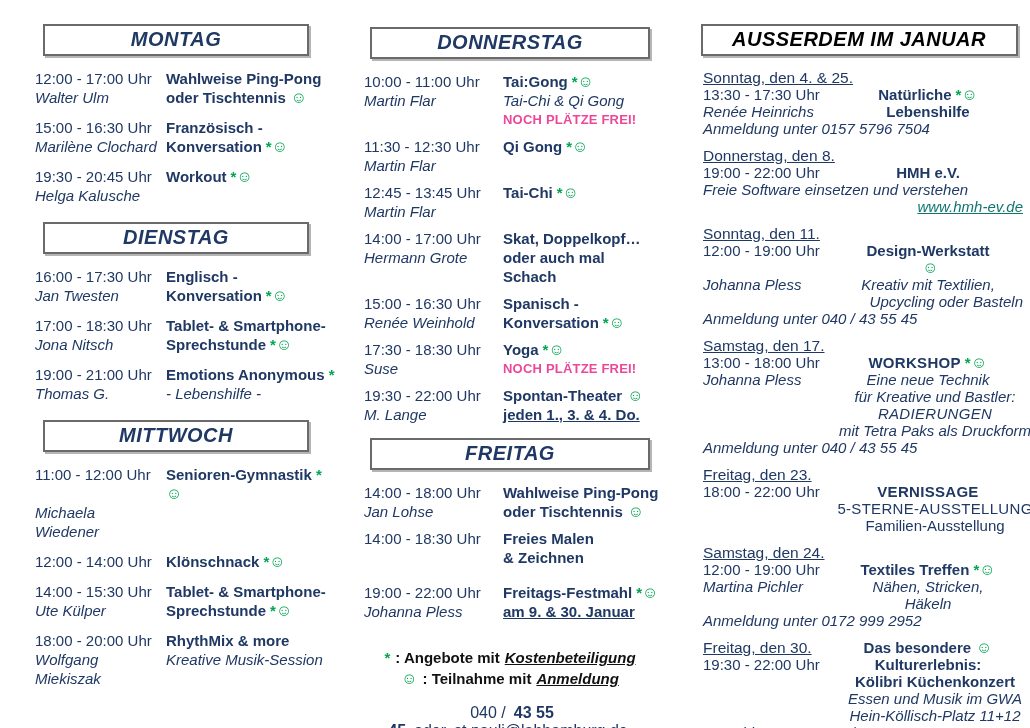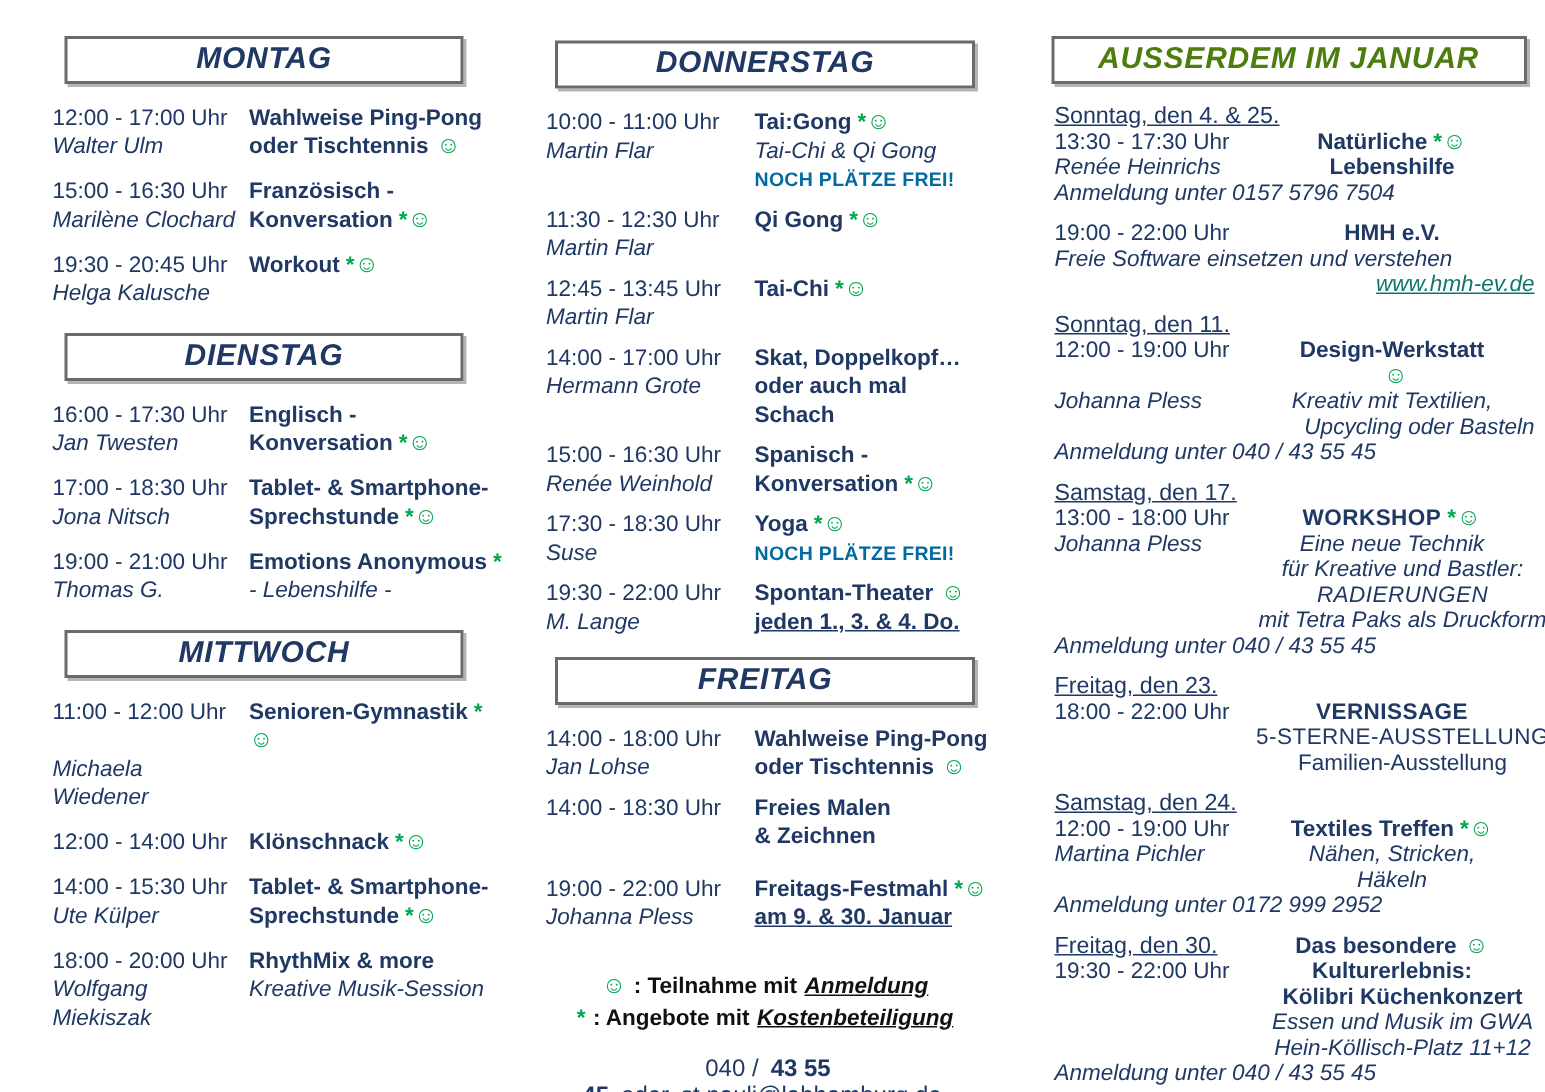--- a/index.html
+++ b/index.html
@@ -10,37 +10,37 @@
   #col-left{left:15px;width:322px;}
   #col-mid{left:358px;width:304px;}
   #col-right{left:695px;width:328px;}
 
   
   .daybox{border:2px solid #6a6a6a;box-shadow:2px 2px 0 #b5b5b5;background:#fff;
           text-align:center;font-weight:bold;font-style:italic;font-size:20px;
           letter-spacing:.5px;padding:2px 0 3px 0;margin:0 auto 13px auto;}
   #col-left .daybox{width:262px;}
   #col-mid .daybox{width:276px;}
-  #col-right .daybox{width:313px;color:#4d7c0f;}
+  #col-right .daybox{width:313px;color:#000000;}
   .mt-first{margin-top:24px !important;}
   .mt-sec{margin-top:17px !important;}
 
   
   .evwrap{padding-left:20px;}
   #col-mid .evwrap{padding-left:6px;}
   .ev{display:grid;column-gap:6px;margin-bottom:11px;}
   #col-left .ev{grid-template-columns:125px 1fr;}
   #col-mid .ev{grid-template-columns:133px 1fr;margin-bottom:8px;}
   .ev>div{line-height:19px;}
   .t{white-space:nowrap;}
   .p{font-style:italic;}
   .ti{font-weight:bold;}
   .it{font-style:italic;font-weight:normal;}
   .bu{font-weight:bold;text-decoration:underline;}
-  .note{color:#0369a1;font-weight:bold;font-size:13px;line-height:16px;letter-spacing:.2px;}
+  .note{color:#ec4899;font-weight:bold;font-size:13px;line-height:16px;letter-spacing:.2px;}
   .star{color:#00A651;font-weight:bold;margin-left:4px;}
   .sm{color:#00A651;font-weight:bold;font-size:16px;}
   .sm.gap{margin-left:5px;}
 
   
   .legend{margin-top:26px;text-align:center;color:#111111;font-weight:bold;line-height:21px;}
   .lg-t{margin-left:5px;}
   .lg-term{margin-left:5px;font-style:italic;text-decoration:underline;}
   .contact{margin-top:15px;text-align:center;font-size:16px;}
   .contact .sp{margin:0 4px;}
@@ -204,22 +204,22 @@
       </div>
       <div class="ev" style="margin-top:16px">
         <div class="t">19:00 - 22:00 Uhr</div>
         <div class="ti"><span>Freitags-Festmahl</span><span class="star">*</span><span class="sm">☺</span></div>
         <div class="p">Johanna Pless</div>
         <div class="bu">am 9. &amp; 30. Januar</div>
       </div>
     </div>
 
     <div class="legend">
+      <div><span class="star" style="margin-left:0">*</span><span class="lg-t">: Angebote mit</span><span class="lg-term">Kostenbeteiligung</span></div>
       <div><span class="sm">☺</span><span class="lg-t">: Teilnahme mit</span><span class="lg-term">Anmeldung</span></div>
-      <div><span class="star" style="margin-left:0">*</span><span class="lg-t">: Angebote mit</span><span class="lg-term">Kostenbeteiligung</span></div>
     </div>
 
     <div class="contact">
       <span class="sp">040 /</span><b class="sp">43 55 45</b><span class="sp">oder</span><a class="email sp">st.pauli@labhamburg.de</a>
     </div>
 
   </div>
 
   <div class="col" id="col-right">
 
@@ -234,20 +234,21 @@
           <span class="rc ti"><span>Natürliche</span><span class="star">*</span><span class="sm">☺</span></span>
         </div>
         <div class="rrow">
           <span class="p">Renée Heinrichs</span>
           <span class="rc ti">Lebenshilfe</span>
         </div>
         <div class="it full">Anmeldung unter 0157 5796 7504</div>
       </div>
 
       <div class="sec">
+        <div class="shead">Donnerstag, den 8.</div>
         <div class="rrow">
           <span>19:00 - 22:00 Uhr</span>
           <span class="rc ti">HMH e.V.</span>
         </div>
         <div class="it full">Freie Software einsetzen und verstehen</div>
         <div class="linkrow full"><a class="link">www.hmh-ev.de</a></div>
       </div>
 
       <div class="sec">
         <div class="shead">Sonntag, den 11.</div>

